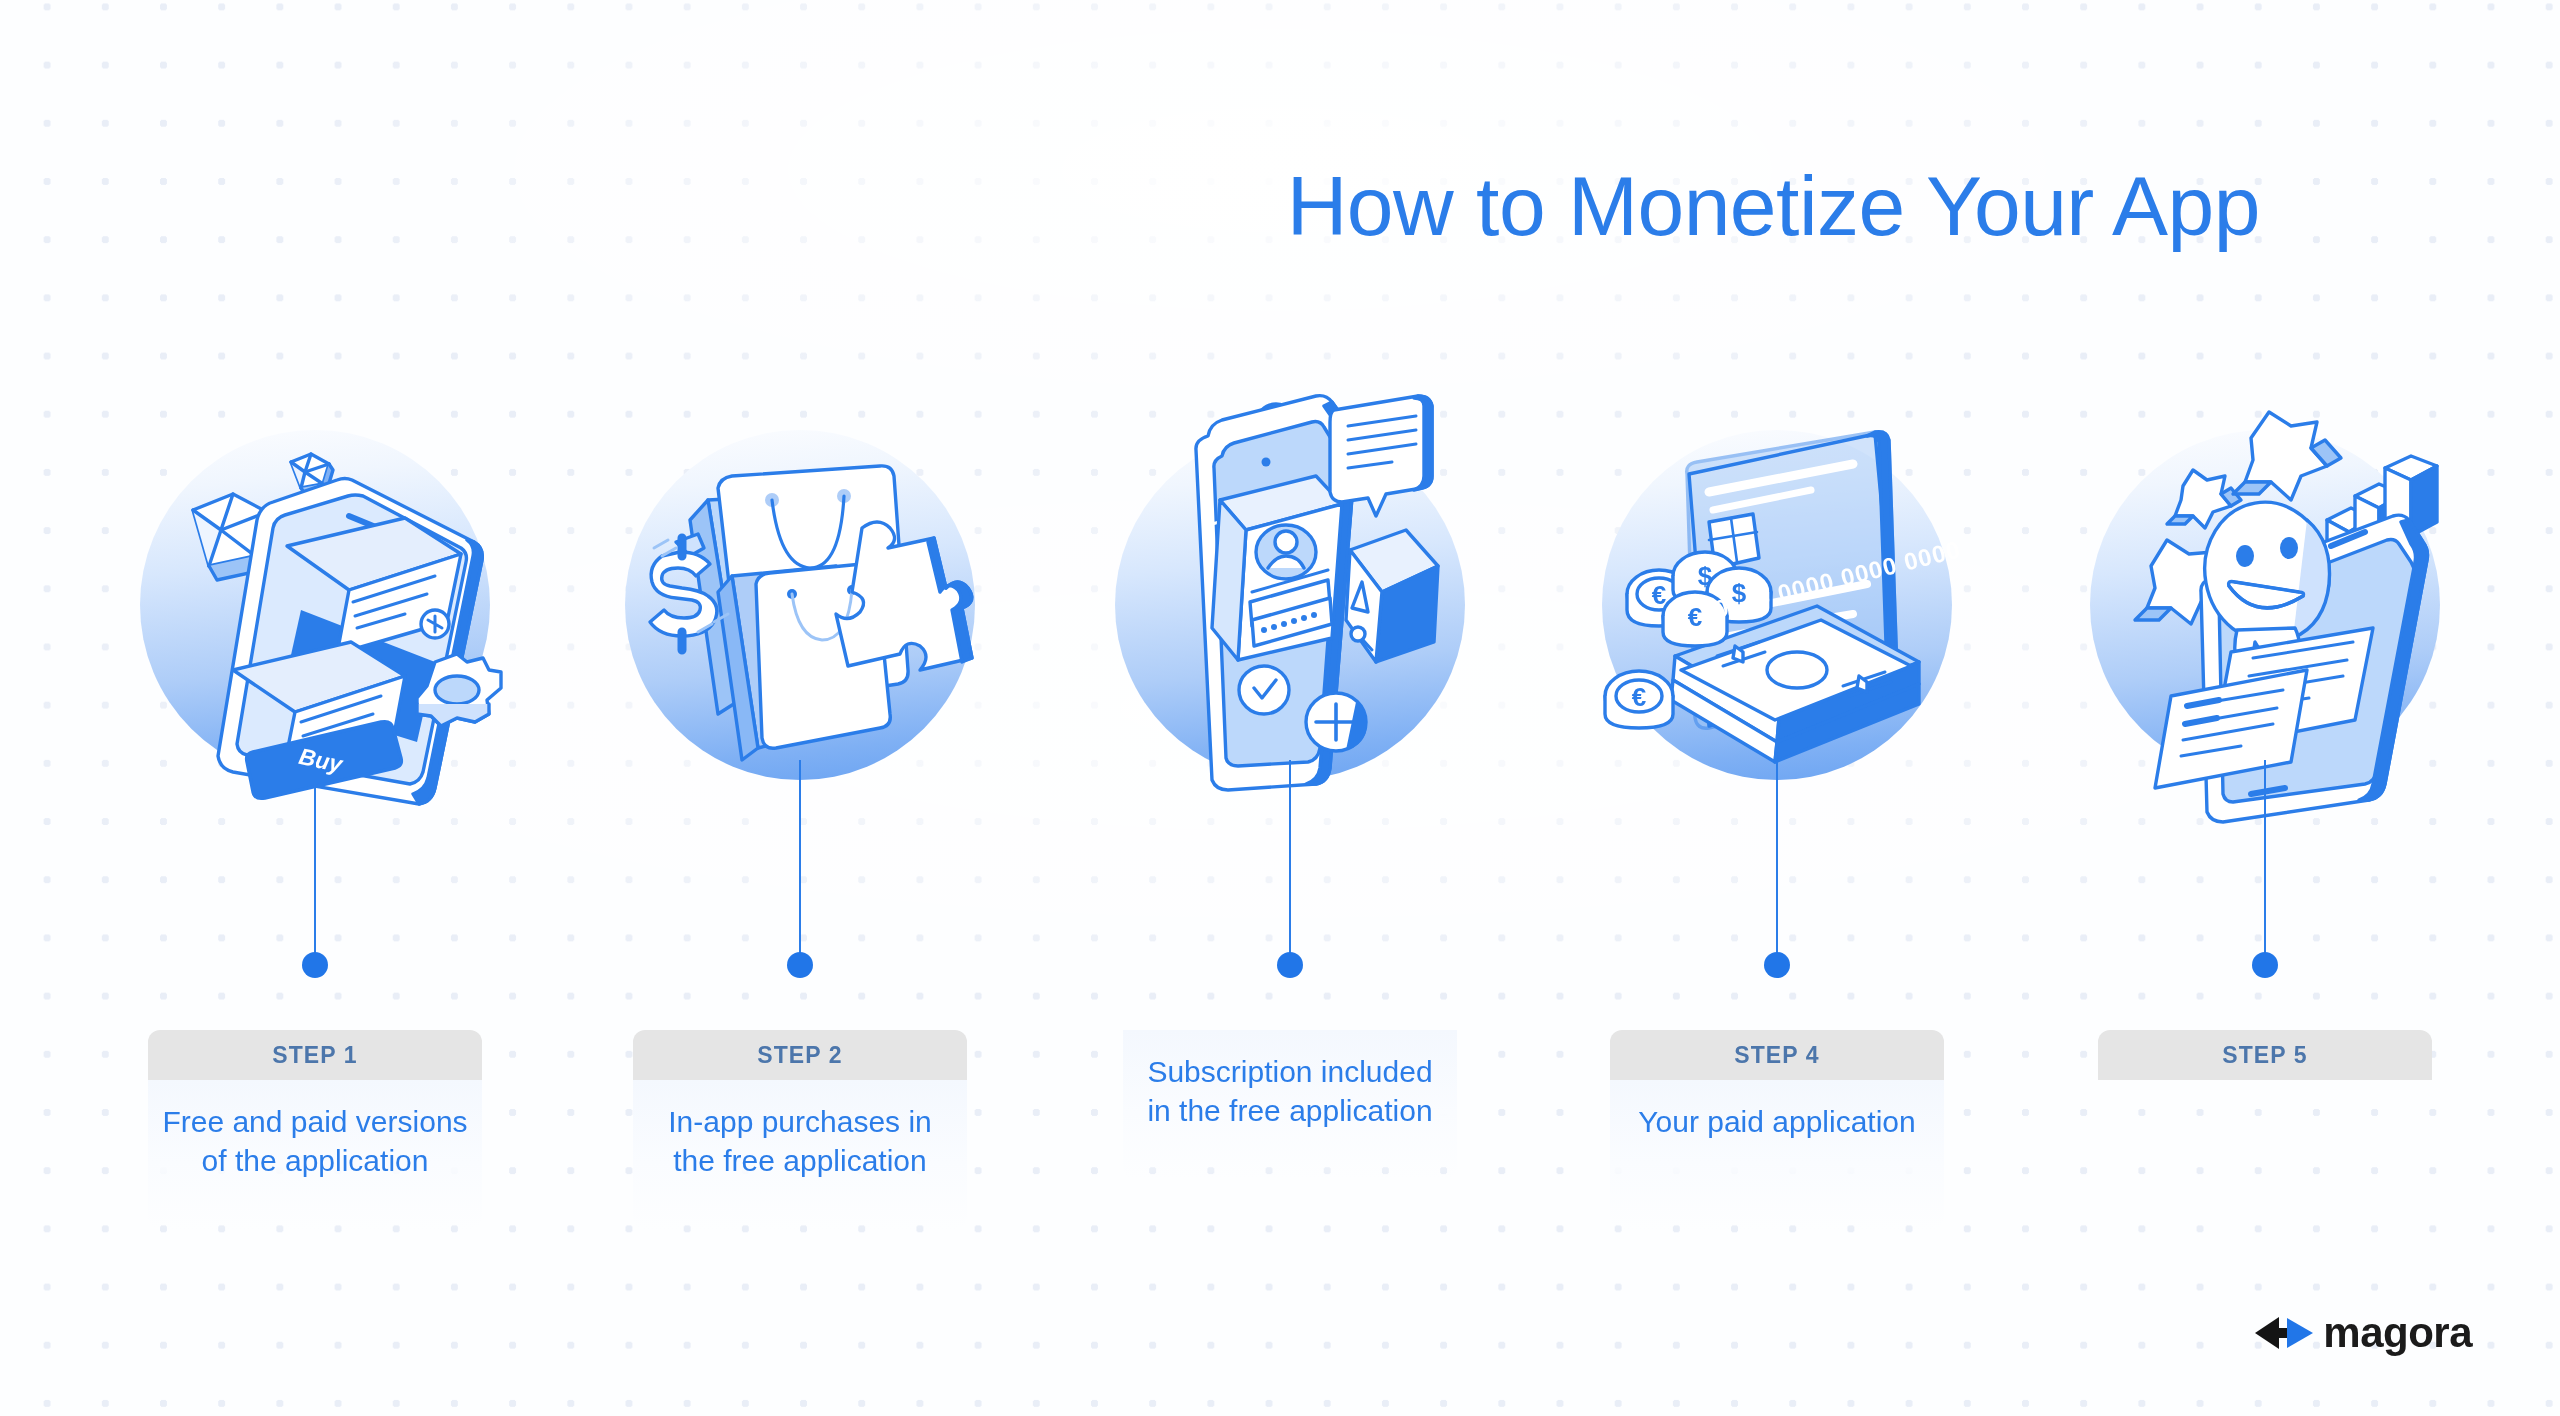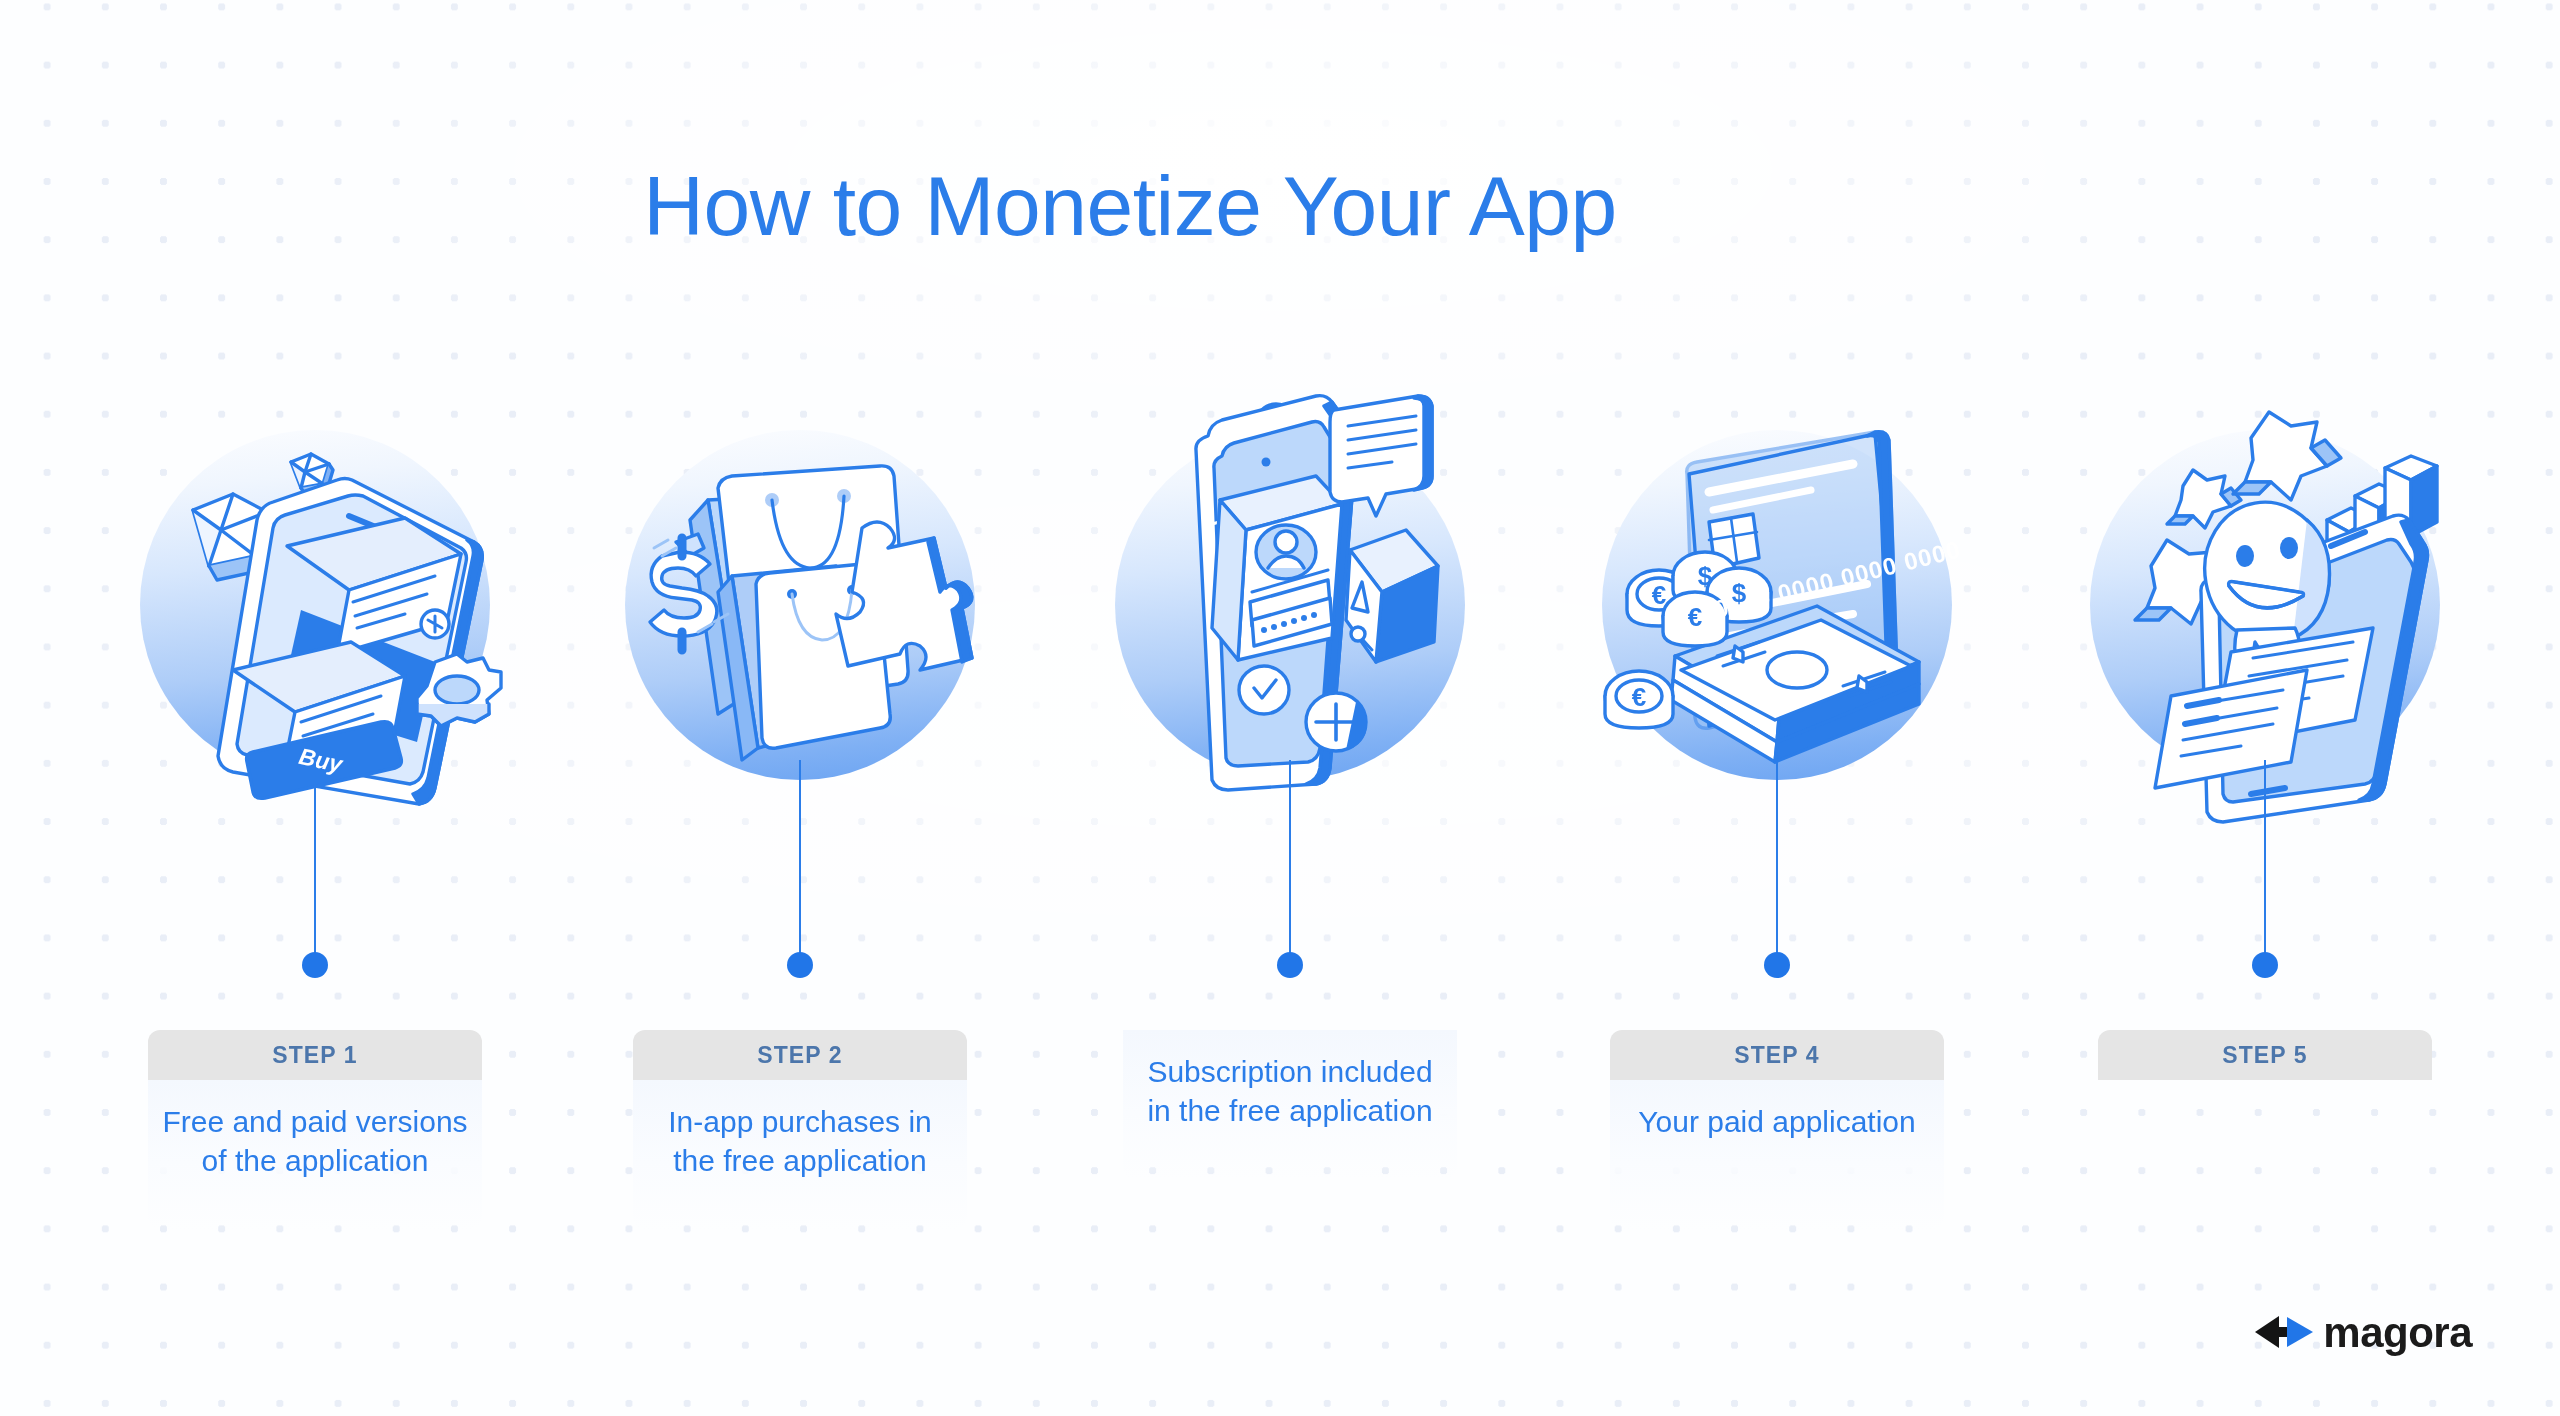--- a/index.html
+++ b/index.html
@@ -31,21 +31,21 @@
     background:
       radial-gradient(ellipse 58% 30% at 50% 12%, rgba(255,255,255,.95) 0%, rgba(255,255,255,0) 70%),
       radial-gradient(ellipse 70% 28% at 50% 50%, rgba(255,255,255,.85) 0%, rgba(255,255,255,0) 75%);
     pointer-events:none;
   }
 
   
   .title {
     position:absolute;
     top:160px; left:0; width:2260px;
-    text-align:center;
+    text-align:right;
     font-size:84px;
     font-weight:400;
     letter-spacing:-0.5px;
     color:#2b7de9;
     line-height:1.1;
     white-space:nowrap;
   }
 
   
   .step {
@@ -122,21 +122,21 @@
     font-size:30px;
     font-weight:400;
     line-height:1.31;
     color:#2b7de9;
   }
 
   
   .logo {
     position:absolute;
     right:88px; bottom:62px;
-    display:flex; gap:8px;
+    display:flex; align-items:center; gap:8px;
   }
   .logo-mark { width:62px; height:40px; display:block; }
   .logo-text {
     font-size:42px;
     font-weight:700;
     color:#1b1b1b;
     letter-spacing:-0.5px;
     line-height:1;
   }
 </style>

